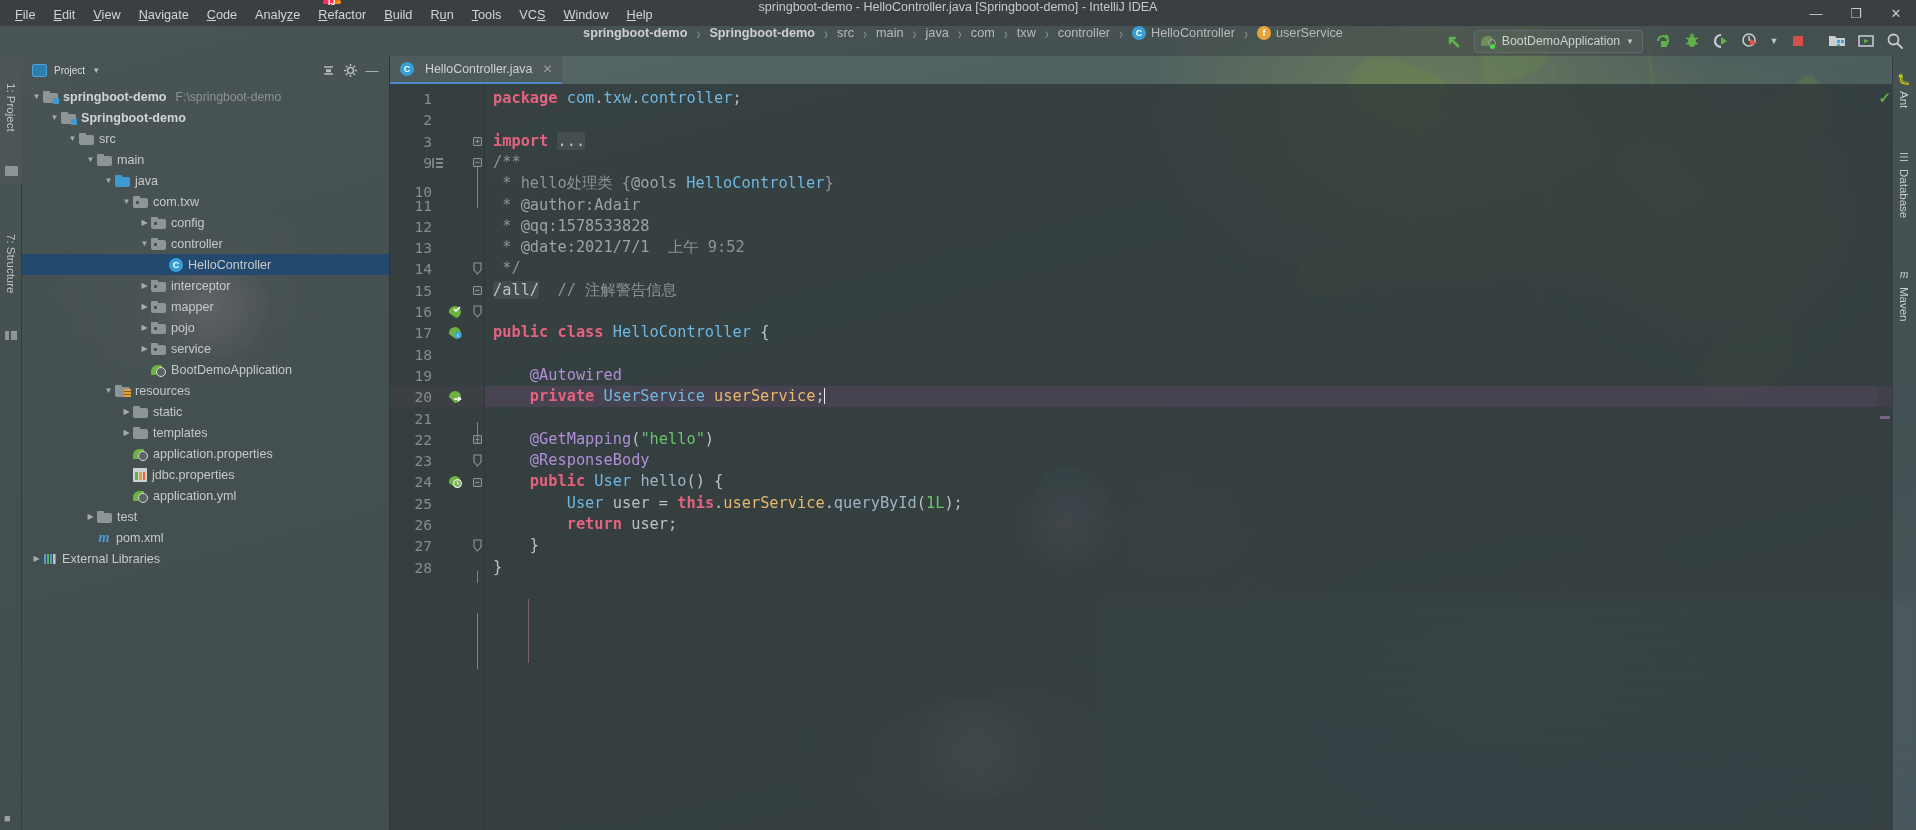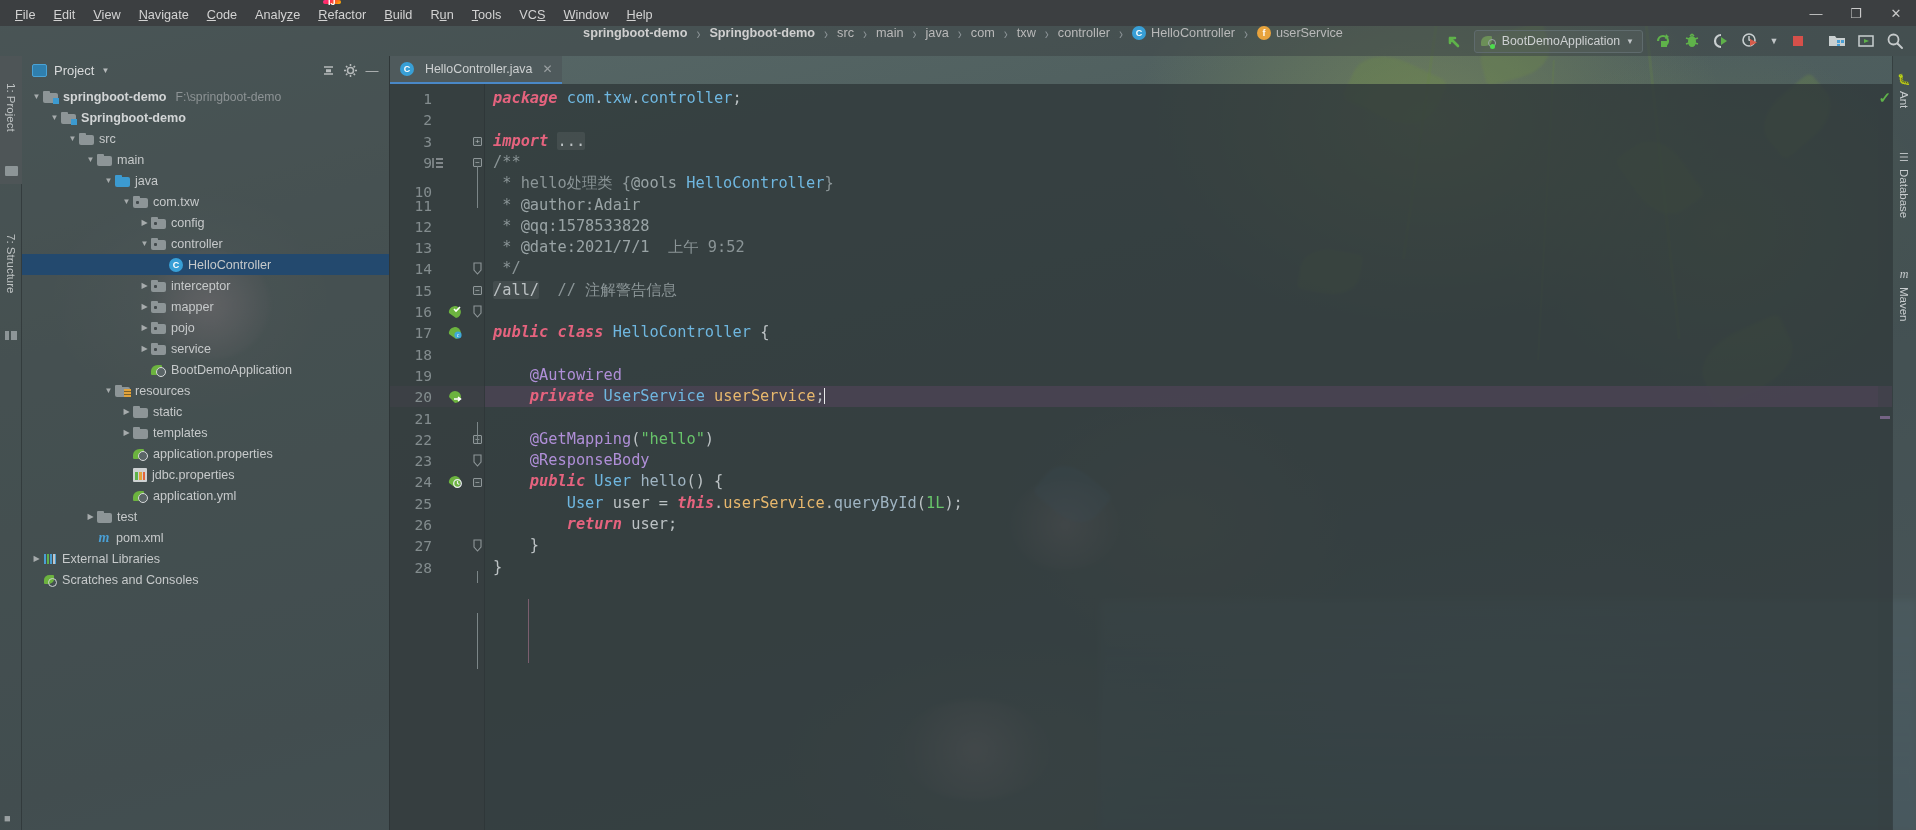--- a/index.html
+++ b/index.html
@@ -153,21 +153,21 @@
   
   #project-panel {
     left: 22px; top: 56px; width: 368px; height: 774px;
     background: rgba(60,68,70,0.55);
     border-right: 1px solid rgba(35,40,42,0.65);
   }
   #project-header {
     height: 28px; display: flex; align-items: center; padding: 0 6px 0 10px;
   }
   #project-header .title {
-    font-size: 13px; color: #d8dadb; margin-left: 7px;
+    font-size: 10px; color: #d8dadb; margin-left: 7px;
   }
   .hdr-spacer { flex: 1; }
   .hdr-btn { width: 22px; height: 22px; display: flex; align-items: center; justify-content: center; }
 
   #tree { position: relative; padding-top: 2px; }
   .trow {
     display: flex; align-items: center; height: 21px;
     font-size: 12.6px; color: #c6c9ca; white-space: nowrap;
   }
   .trow.selected { background: #23496e; }
@@ -304,21 +304,21 @@
   #current-line-strip {
     position: absolute; left: 0; width: 95px; height: 21.3px;
     background: rgba(86,70,92,0.45);
   }
   .caret {
     display: inline-block; width: 1.5px; height: 16px; background: #e8eaeb;
     vertical-align: -3px; margin-left: -1px;
   }
 
   
-  .kw   { color: #e5637e; font-weight: bold; font-style: italic; }
+  .kw   { color: #e5637e; font-weight: bold; }
   .type { color: #6fb7e0; }
   .id   { color: #bcc2c4; }
   .fld  { color: #e8b86d; }
   .ann  { color: #b08fd8; }
   .str  { color: #68c46a; }
   .num  { color: #68c46a; }
   .cmt  { color: #8b9597; }
   .cmt2 { color: #9aa4a6; }
   .mth  { color: #9fb4c2; }
   .punc { color: #bcc2c4; }
@@ -353,20 +353,21 @@
   <div class="stem" style="left:1420px;top:0px;width:3px;height:260px;transform:rotate(8deg)"></div>
   <div class="stem" style="left:1660px;top:0px;width:3px;height:340px;transform:rotate(-6deg)"></div>
   <div class="stem" style="left:1545px;top:60px;width:2px;height:300px;transform:rotate(3deg)"></div>
   <div class="blossom" style="left:150px;top:250px;width:120px;height:110px"></div>
   <div class="blossom" style="left:1010px;top:480px;width:110px;height:90px"></div>
   <div class="blossom" style="left:900px;top:700px;width:150px;height:100px"></div>
   <div class="leaf" style="left:1040px;top:470px;width:65px;height:48px;transform:rotate(40deg);background:rgba(90,140,180,0.25)"></div>
 </div>
 
 <div id="titlebar" class="chrome">
+  <div id="title-text">springboot-demo - HelloController.java [Springboot-demo] - IntelliJ IDEA</div>
   <div class="win-btns">
     <div class="win-btn">—</div>
     <div class="win-btn">❐</div>
     <div class="win-btn">✕</div>
   </div>
 </div>
 
 <div id="menubar" class="chrome">
   <div id="app-logo"></div>
   <div id="menu-items" style="display:flex;align-items:center">
@@ -682,25 +683,20 @@
       </div>
       <div class="trow" style="padding-left: 62px;">
         <span class="arrow"></span>
         <span class="ic-maven">m</span>
         <span class="nm">pom.xml</span>
       </div>
       <div class="trow" style="padding-left: 8px;">
         <span class="arrow">▶</span>
         <span class="ic-lib"></span>
         <span class="nm">External Libraries</span>
-      </div>
-      <div class="trow" style="padding-left: 8px;">
-        <span class="arrow"></span>
-        <span class="ic-scratch"></span>
-        <span class="nm">Scratches and Consoles</span>
       </div>
     </div>
 </div>
 
 <div id="editor-area" class="chrome">
   <div id="tabs">
     <div class="tab">
       <span class="ic-round ic-class">C</span>
       <span>HelloController.java</span>
       <span class="x">✕</span>

